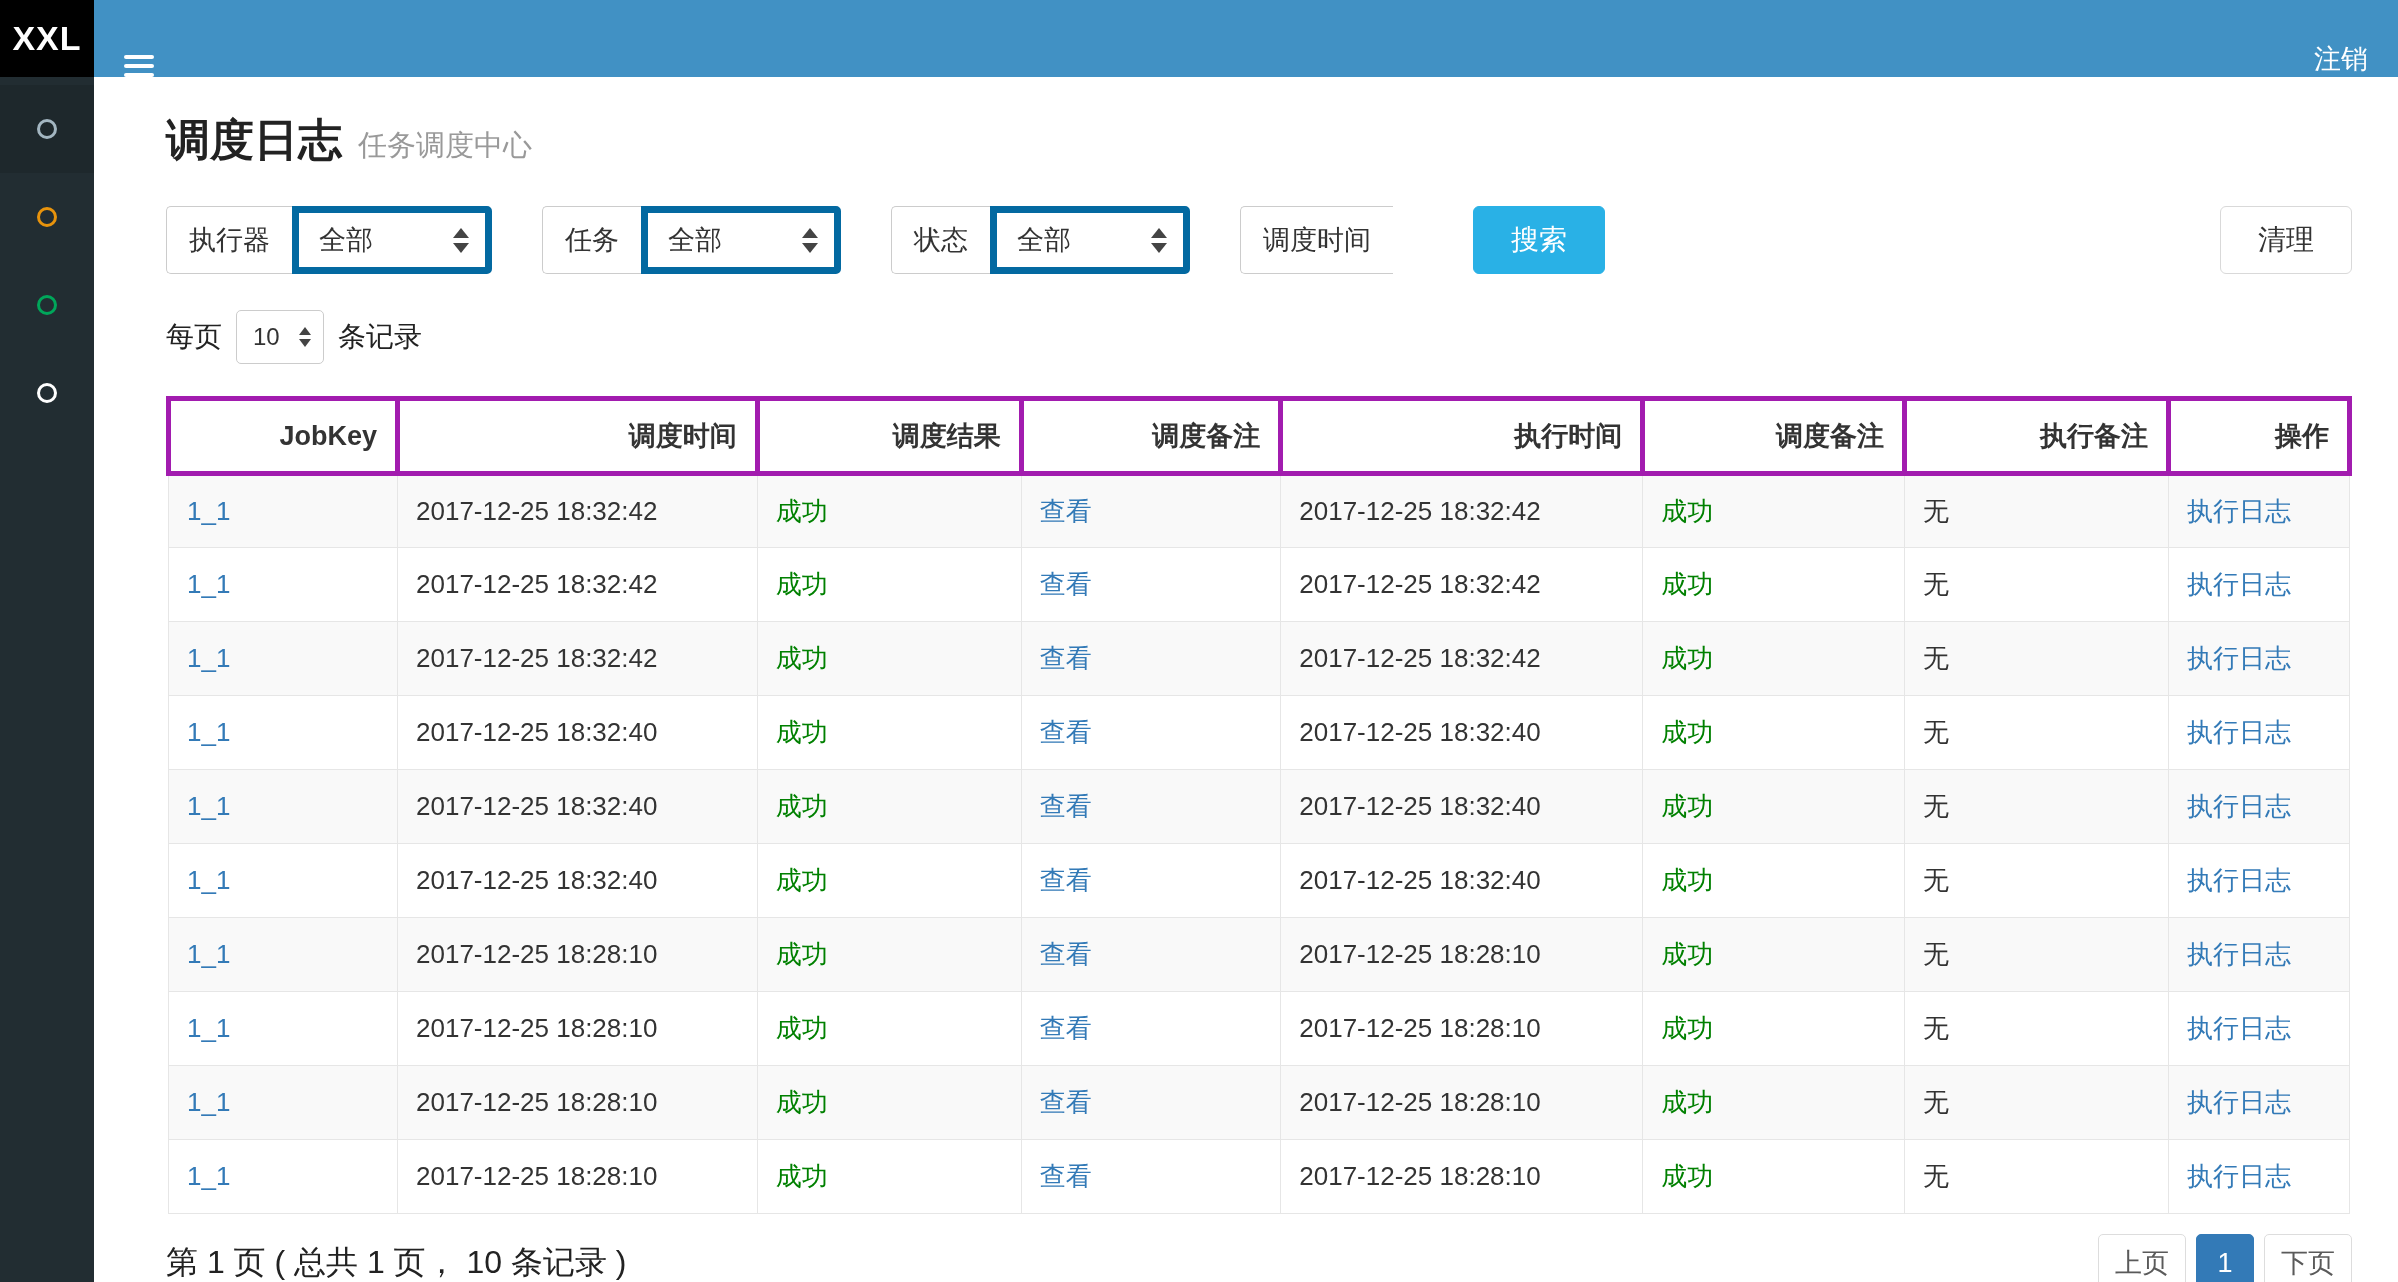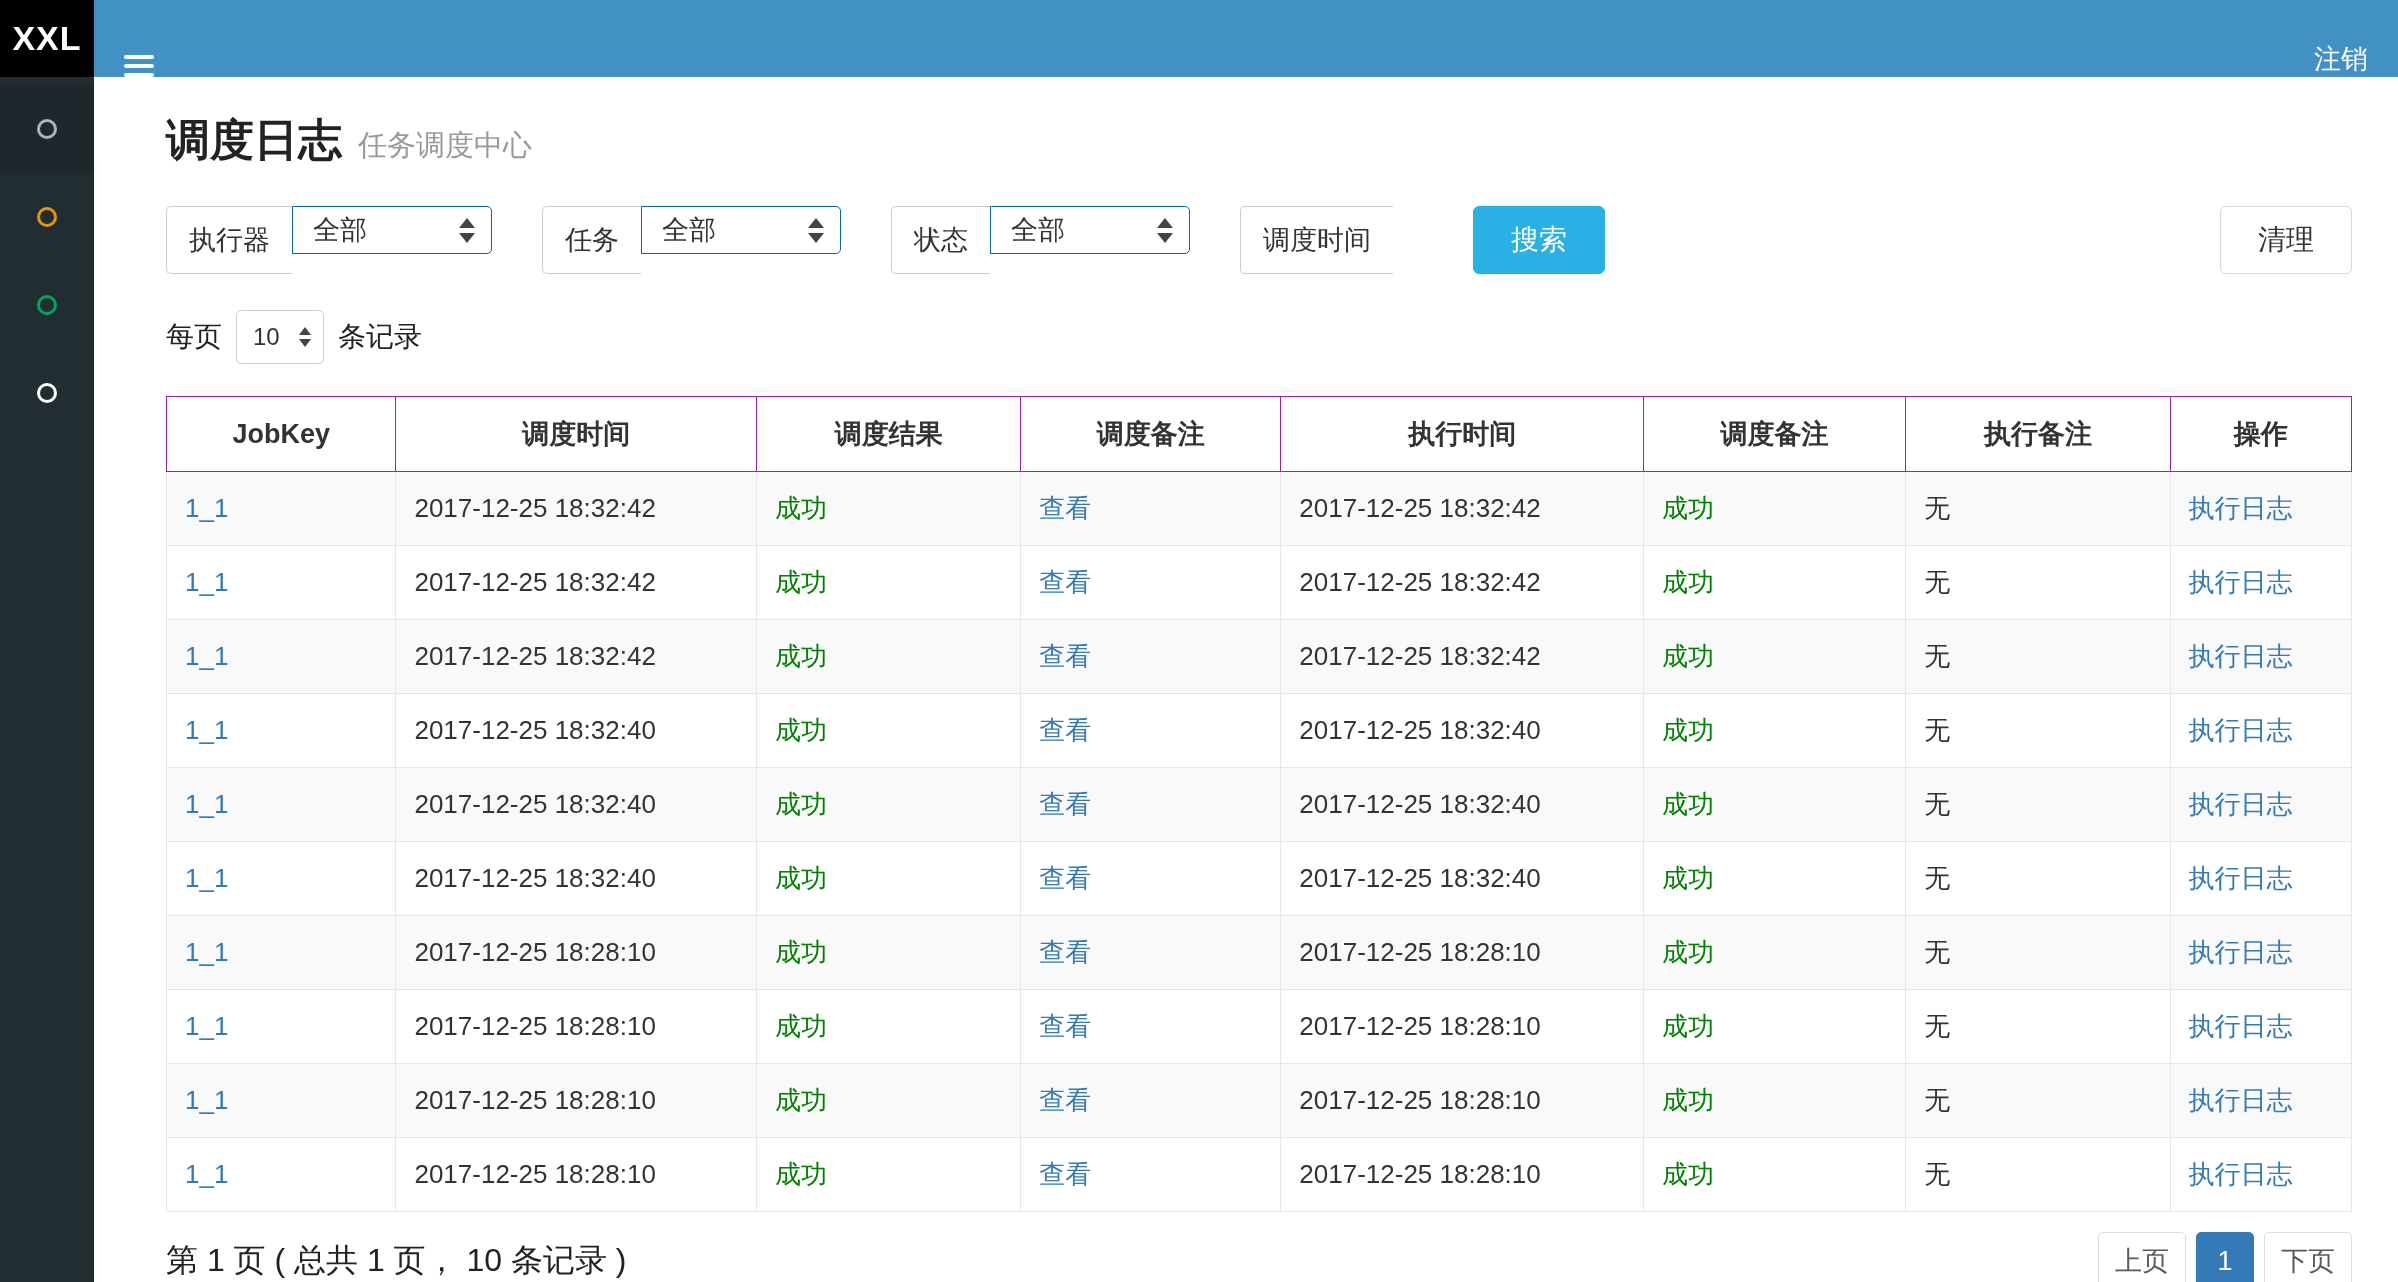--- a/index.html
+++ b/index.html
@@ -28,21 +28,21 @@
   .page-header { display:flex; align-items:baseline; margin-top:8px; }
   .title { font-size:44px; font-weight:bold; color:#222; }
   .subtitle { font-size:29px; color:#999; margin-left:16px; }
 
   
   .filters { display:flex; align-items:center; margin-top:36px; }
   .igroup { display:flex; }
   .igroup + .igroup { margin-left:50px; }
   .addon { display:flex; align-items:center; padding:4px 22px; border:1px solid #ccc; border-right:0;
            background:#fff; font-size:27px; color:#333; height:68px; border-radius:5px 0 0 5px; }
-  .select { display:flex; align-items:center; border:1px solid #0369a1; background:#fff; height:48px;
+  .select { display:flex; align-items:center; border:7px solid #0369a1; background:#fff; height:68px;
             width:200px; padding:0 16px 0 20px; border-radius:0 5px 5px 0; cursor:pointer; }
   .sel-val { font-size:27px; color:#333; }
   .updown { margin-left:auto; display:flex; flex-direction:column; gap:5px; }
   .tri-up   { width:0; height:0; border-left:8px solid transparent; border-right:8px solid transparent; border-bottom:10px solid #444; }
   .tri-down { width:0; height:0; border-left:8px solid transparent; border-right:8px solid transparent; border-top:10px solid #444; }
 
   .time-input { height:68px; width:578px; border:1px solid #ccc; border-radius:0 5px 5px 0;
                 background:#ececec; font-size:26px; color:#333; padding:0 22px; font-family:inherit; }
 
   .btn { height:68px; font-size:28px; border-radius:6px; cursor:pointer; font-family:inherit; }
@@ -52,22 +52,22 @@
   
   .pagesize { display:flex; align-items:center; margin-top:36px; font-size:28px; color:#222; }
   .select.small { width:88px; height:54px; padding:0 12px 0 16px; border-radius:5px; margin:0 14px; border:1px solid #ccc; }
   .select.small .sel-val { font-size:24px; }
   .select.small .updown { gap:4px; }
   .select.small .tri-up   { border-left-width:6px; border-right-width:6px; border-bottom-width:8px; }
   .select.small .tri-down { border-left-width:6px; border-right-width:6px; border-top-width:8px; }
 
   
   .log-table { width:100%; border-collapse:collapse; margin-top:32px; background:#fff; table-layout:fixed; }
-  .log-table th { height:75px; font-size:27px; font-weight:bold; text-align:center;
-                  border:1px solid #a21caf; padding:0 18px; background:#fff; }
+  .log-table th { height:75px; font-size:27px; font-weight:bold; text-align:right;
+                  border:5px solid #a21caf; padding:0 18px; background:#fff; }
   .log-table td { height:74px; font-size:26px; border:1px solid #e6e6e6; padding:0 18px;
                   overflow:hidden; white-space:nowrap; }
   .log-table tbody tr:nth-child(odd) { background:#f9f9f9; }
   .lnk { color:#337ab7; text-decoration:none; cursor:pointer; }
   .ok  { color:#008000; }
 
   
   .tfooter { display:flex; align-items:center; margin-top:20px; }
   .pg-info { font-size:32px; color:#222; }
   .pager { margin-left:auto; display:flex; }

